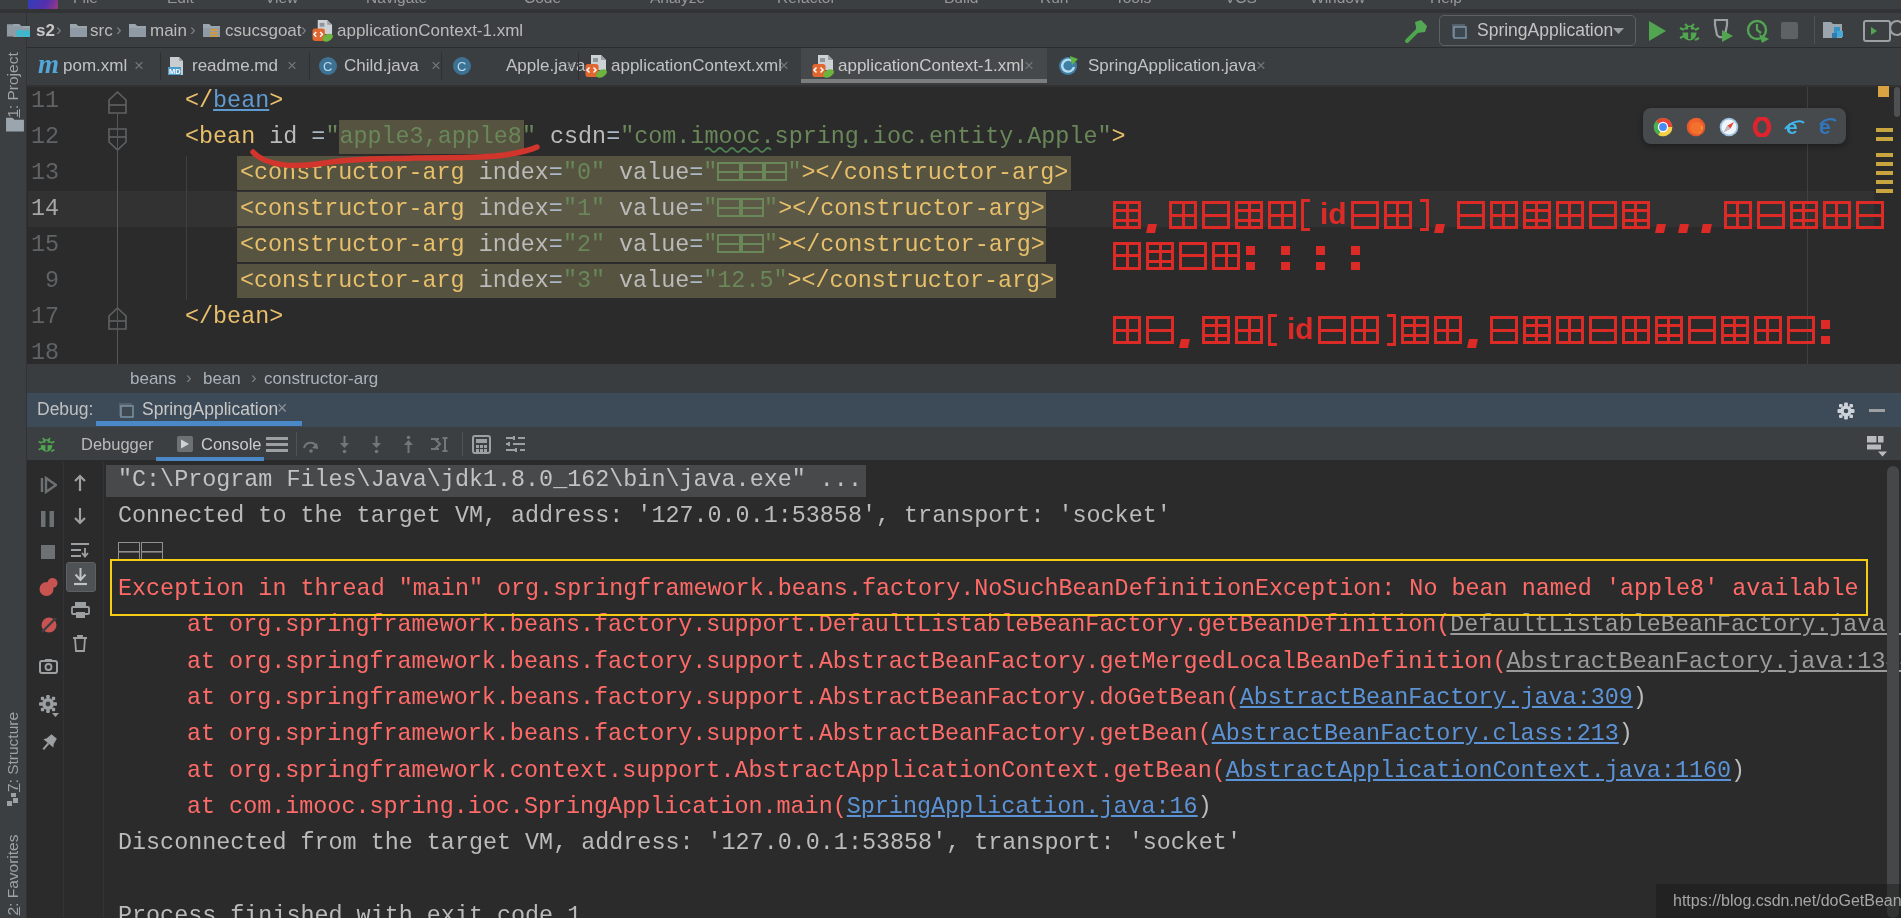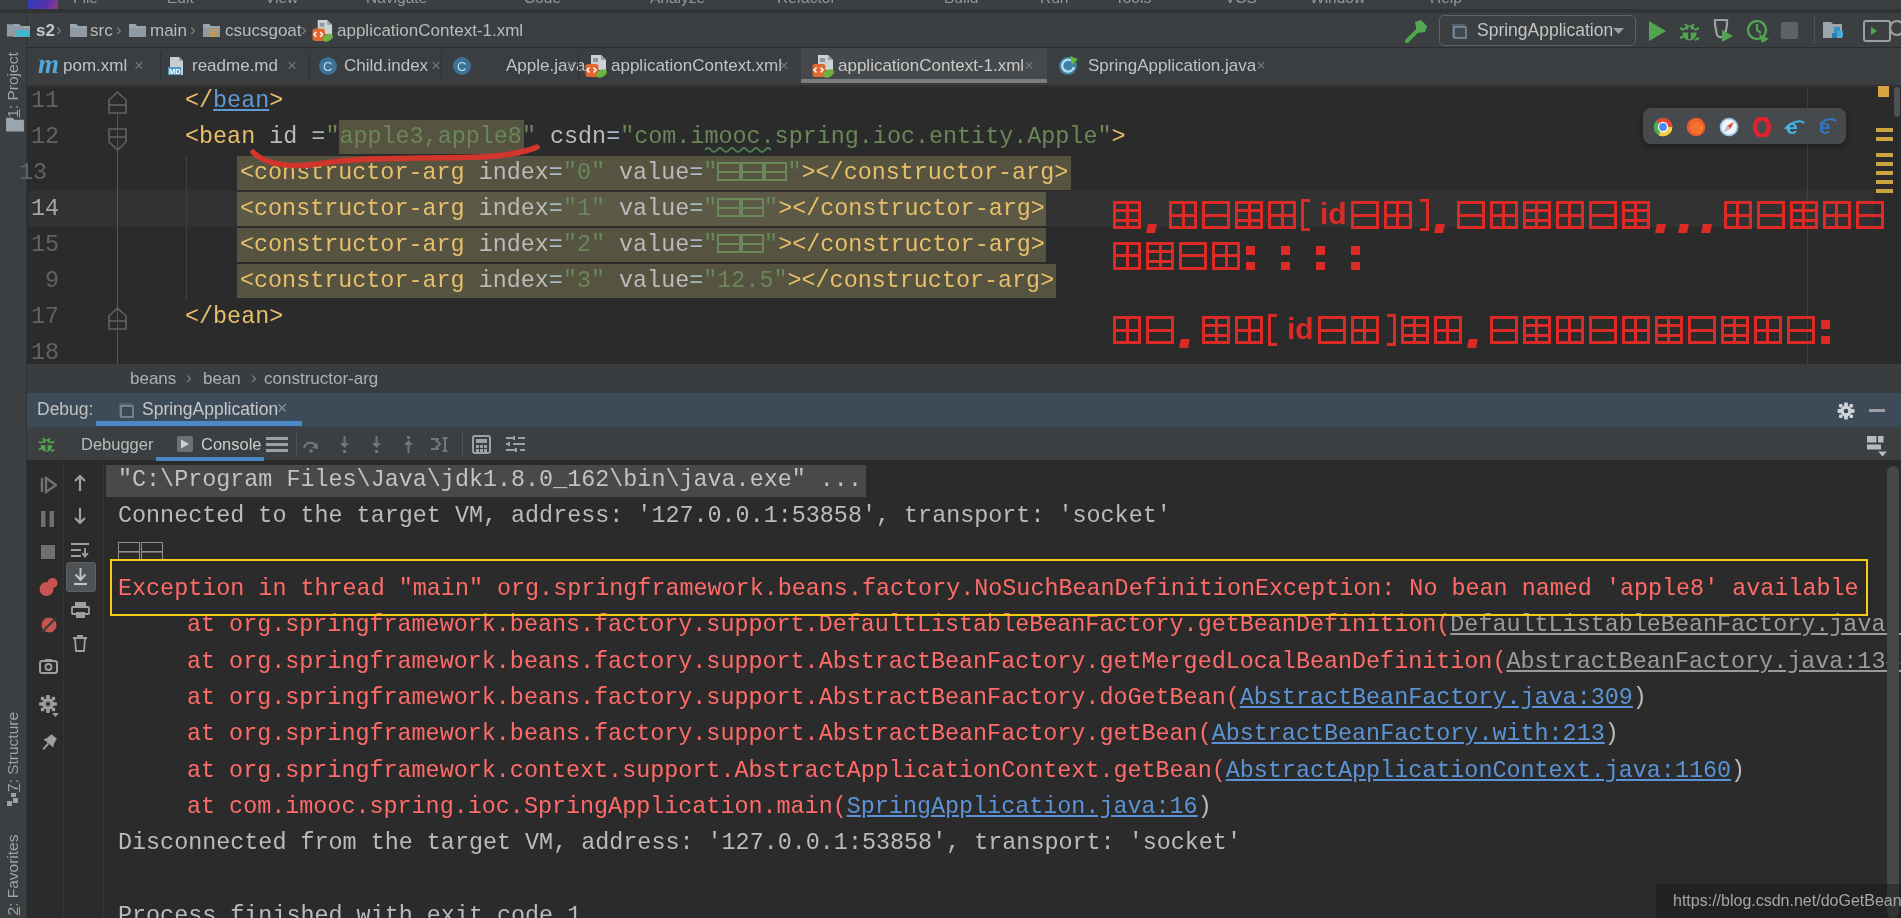--- a/index.html
+++ b/index.html
@@ -178,21 +178,21 @@
       <rect x="1" y="11" width="13" height="8" fill="#4d9bc9"></rect>
       <text x="2" y="18" font-size="7.5" font-weight="bold" fill="#fff" font-family="Liberation Sans">MD</text>
     </svg>
   <span class="abs" style="left:192px;top:8px">readme.md</span>
   <span class="abs" style="left:287px;top:8px;color:#72767a">×</span>
   <div class="abs" style="left:309px;top:4px;width:1px;height:28px;background:#2e3032"></div>
   <svg class="icon" style="left:318px;top:8px" width="20" height="20" viewBox="0 0 20 20">
       <circle cx="10" cy="10" r="9" fill="#3d7294"></circle>
       <text x="5" y="15" font-size="13" fill="#b5dcf0" font-family="Liberation Sans">C</text>
     </svg>
-  <span class="abs" style="left:344px;top:8px">Child.index</span>
+  <span class="abs" style="left:344px;top:8px">Child.java</span>
   <span class="abs" style="left:431px;top:8px;color:#72767a">×</span>
   <div class="abs" style="left:441px;top:4px;width:1px;height:28px;background:#2e3032"></div>
   <svg class="icon" style="left:452px;top:8px" width="20" height="20" viewBox="0 0 20 20">
       <circle cx="10" cy="10" r="9" fill="#3d7294"></circle>
       <text x="5" y="15" font-size="13" fill="#b5dcf0" font-family="Liberation Sans">C</text>
     </svg>
   <span class="abs" style="left:506px;top:8px">Apple.java</span>
   <span class="abs" style="left:566px;top:8px;color:#72767a">×</span>
   <div class="abs" style="left:578px;top:4px;width:1px;height:28px;background:#2e3032"></div>
   <svg class="icon" style="left:585px;top:6px" width="22" height="24" viewBox="0 0 22 24">
@@ -227,21 +227,21 @@
 <div class="abs" style="left:28px;top:191px;width:1846px;height:36px;background:#323232"></div>
 
 <div class="abs" style="left:339px;top:120px;width:185px;height:34px;background:#565340"></div>
 <div class="abs" style="left:237px;top:156px;width:834px;height:34px;background:#565340"></div>
 <div class="abs" style="left:237px;top:192px;width:809px;height:34px;background:#5c5946"></div>
 <div class="abs" style="left:237px;top:228px;width:809px;height:34px;background:#565340"></div>
 <div class="abs" style="left:237px;top:264px;width:819px;height:34px;background:#565340"></div>
 
 <div class="mono abs" style="left:19px;top:83px;width:40px;text-align:right;color:#606366">11</div>
 <div class="mono abs" style="left:19px;top:119px;width:40px;text-align:right;color:#606366">12</div>
-<div class="mono abs" style="left:19px;top:155px;width:40px;color:#606366">13</div>
+<div class="mono abs" style="left:19px;top:155px;width:40px;text-align:right;color:#606366">13</div>
 <div class="mono abs" style="left:19px;top:191px;width:40px;text-align:right;color:#a7a7a7">14</div>
 <div class="mono abs" style="left:19px;top:227px;width:40px;text-align:right;color:#606366">15</div>
 <div class="mono abs" style="left:19px;top:263px;width:40px;text-align:right;color:#606366">9</div>
 <div class="mono abs" style="left:19px;top:299px;width:40px;text-align:right;color:#606366">17</div>
 <div class="mono abs" style="left:19px;top:335px;width:40px;text-align:right;color:#606366">18</div>
 
 <svg class="icon" style="left:107px;top:91px" width="21" height="23" viewBox="0 0 21 23">
     <path d="M10.5 1L19 9v13H2V9z" fill="none" stroke="#5f6264" stroke-width="1.6"></path>
     <path d="M2 14h17" stroke="#5f6264" stroke-width="1.6"></path>
   </svg>
@@ -436,21 +436,21 @@
 </div>
 
 <div class="abs" style="left:106px;top:465px;width:760px;height:32px;background:#47494a"></div>
 <div class="cline" style="top:462px;color:#c2c2c2">"C:\Program Files\Java\jdk1.8.0_162\bin\java.exe" ...</div>
 <div class="cline" style="top:498px">Connected to the target VM, address: '127.0.0.1:53858', transport: 'socket'</div>
 <div class="cline" style="top:535px"><span class="cjk w"></span><span class="cjk w"></span></div>
 <div class="cline err" style="top:571px">Exception in thread "main" org.springframework.beans.factory.NoSuchBeanDefinitionException: No bean named 'apple8' available</div>
 <div class="cline err" style="top:607px;left:187px">at org.springframework.beans.factory.support.DefaultListableBeanFactory.getBeanDefinition(<span style="color:#9b9b9b;text-decoration:underline">DefaultListableBeanFactory.java:8</span></div>
 <div class="cline err" style="top:644px;left:187px">at org.springframework.beans.factory.support.AbstractBeanFactory.getMergedLocalBeanDefinition(<span style="color:#9b9b9b;text-decoration:underline">AbstractBeanFactory.java:1344</span></div>
 <div class="cline err" style="top:680px;left:187px">at org.springframework.beans.factory.support.AbstractBeanFactory.doGetBean(<span class="lnk">AbstractBeanFactory.java:309</span><span class="ct">)</span></div>
-<div class="cline err" style="top:716px;left:187px">at org.springframework.beans.factory.support.AbstractBeanFactory.getBean(<span class="lnk">AbstractBeanFactory.with:213</span><span class="ct">)</span></div>
+<div class="cline err" style="top:716px;left:187px">at org.springframework.beans.factory.support.AbstractBeanFactory.getBean(<span class="lnk">AbstractBeanFactory.class:213</span><span class="ct">)</span></div>
 <div class="cline err" style="top:753px;left:187px">at org.springframework.context.support.AbstractApplicationContext.getBean(<span class="lnk">AbstractApplicationContext.java:1160</span><span class="ct">)</span></div>
 <div class="cline err" style="top:789px;left:187px">at com.imooc.spring.ioc.SpringApplication.main(<span class="lnk">SpringApplication.java:16</span><span class="ct">)</span></div>
 <div class="cline" style="top:825px">Disconnected from the target VM, address: '127.0.0.1:53858', transport: 'socket'</div>
 <div class="cline" style="top:898px">Process finished with exit code 1</div>
 
 <div class="abs" style="left:110px;top:559px;width:1758px;height:57px;border:2.5px solid #f5cd14"></div>
 
 <div class="abs" style="left:63px;top:462px;width:1px;height:456px;background:#323335"></div>
 <div class="abs" style="left:103px;top:462px;width:1px;height:456px;background:#323335"></div>
 <div class="abs" style="left:1887px;top:466px;width:12px;height:452px;background:#454748;border-radius:6px"></div>

